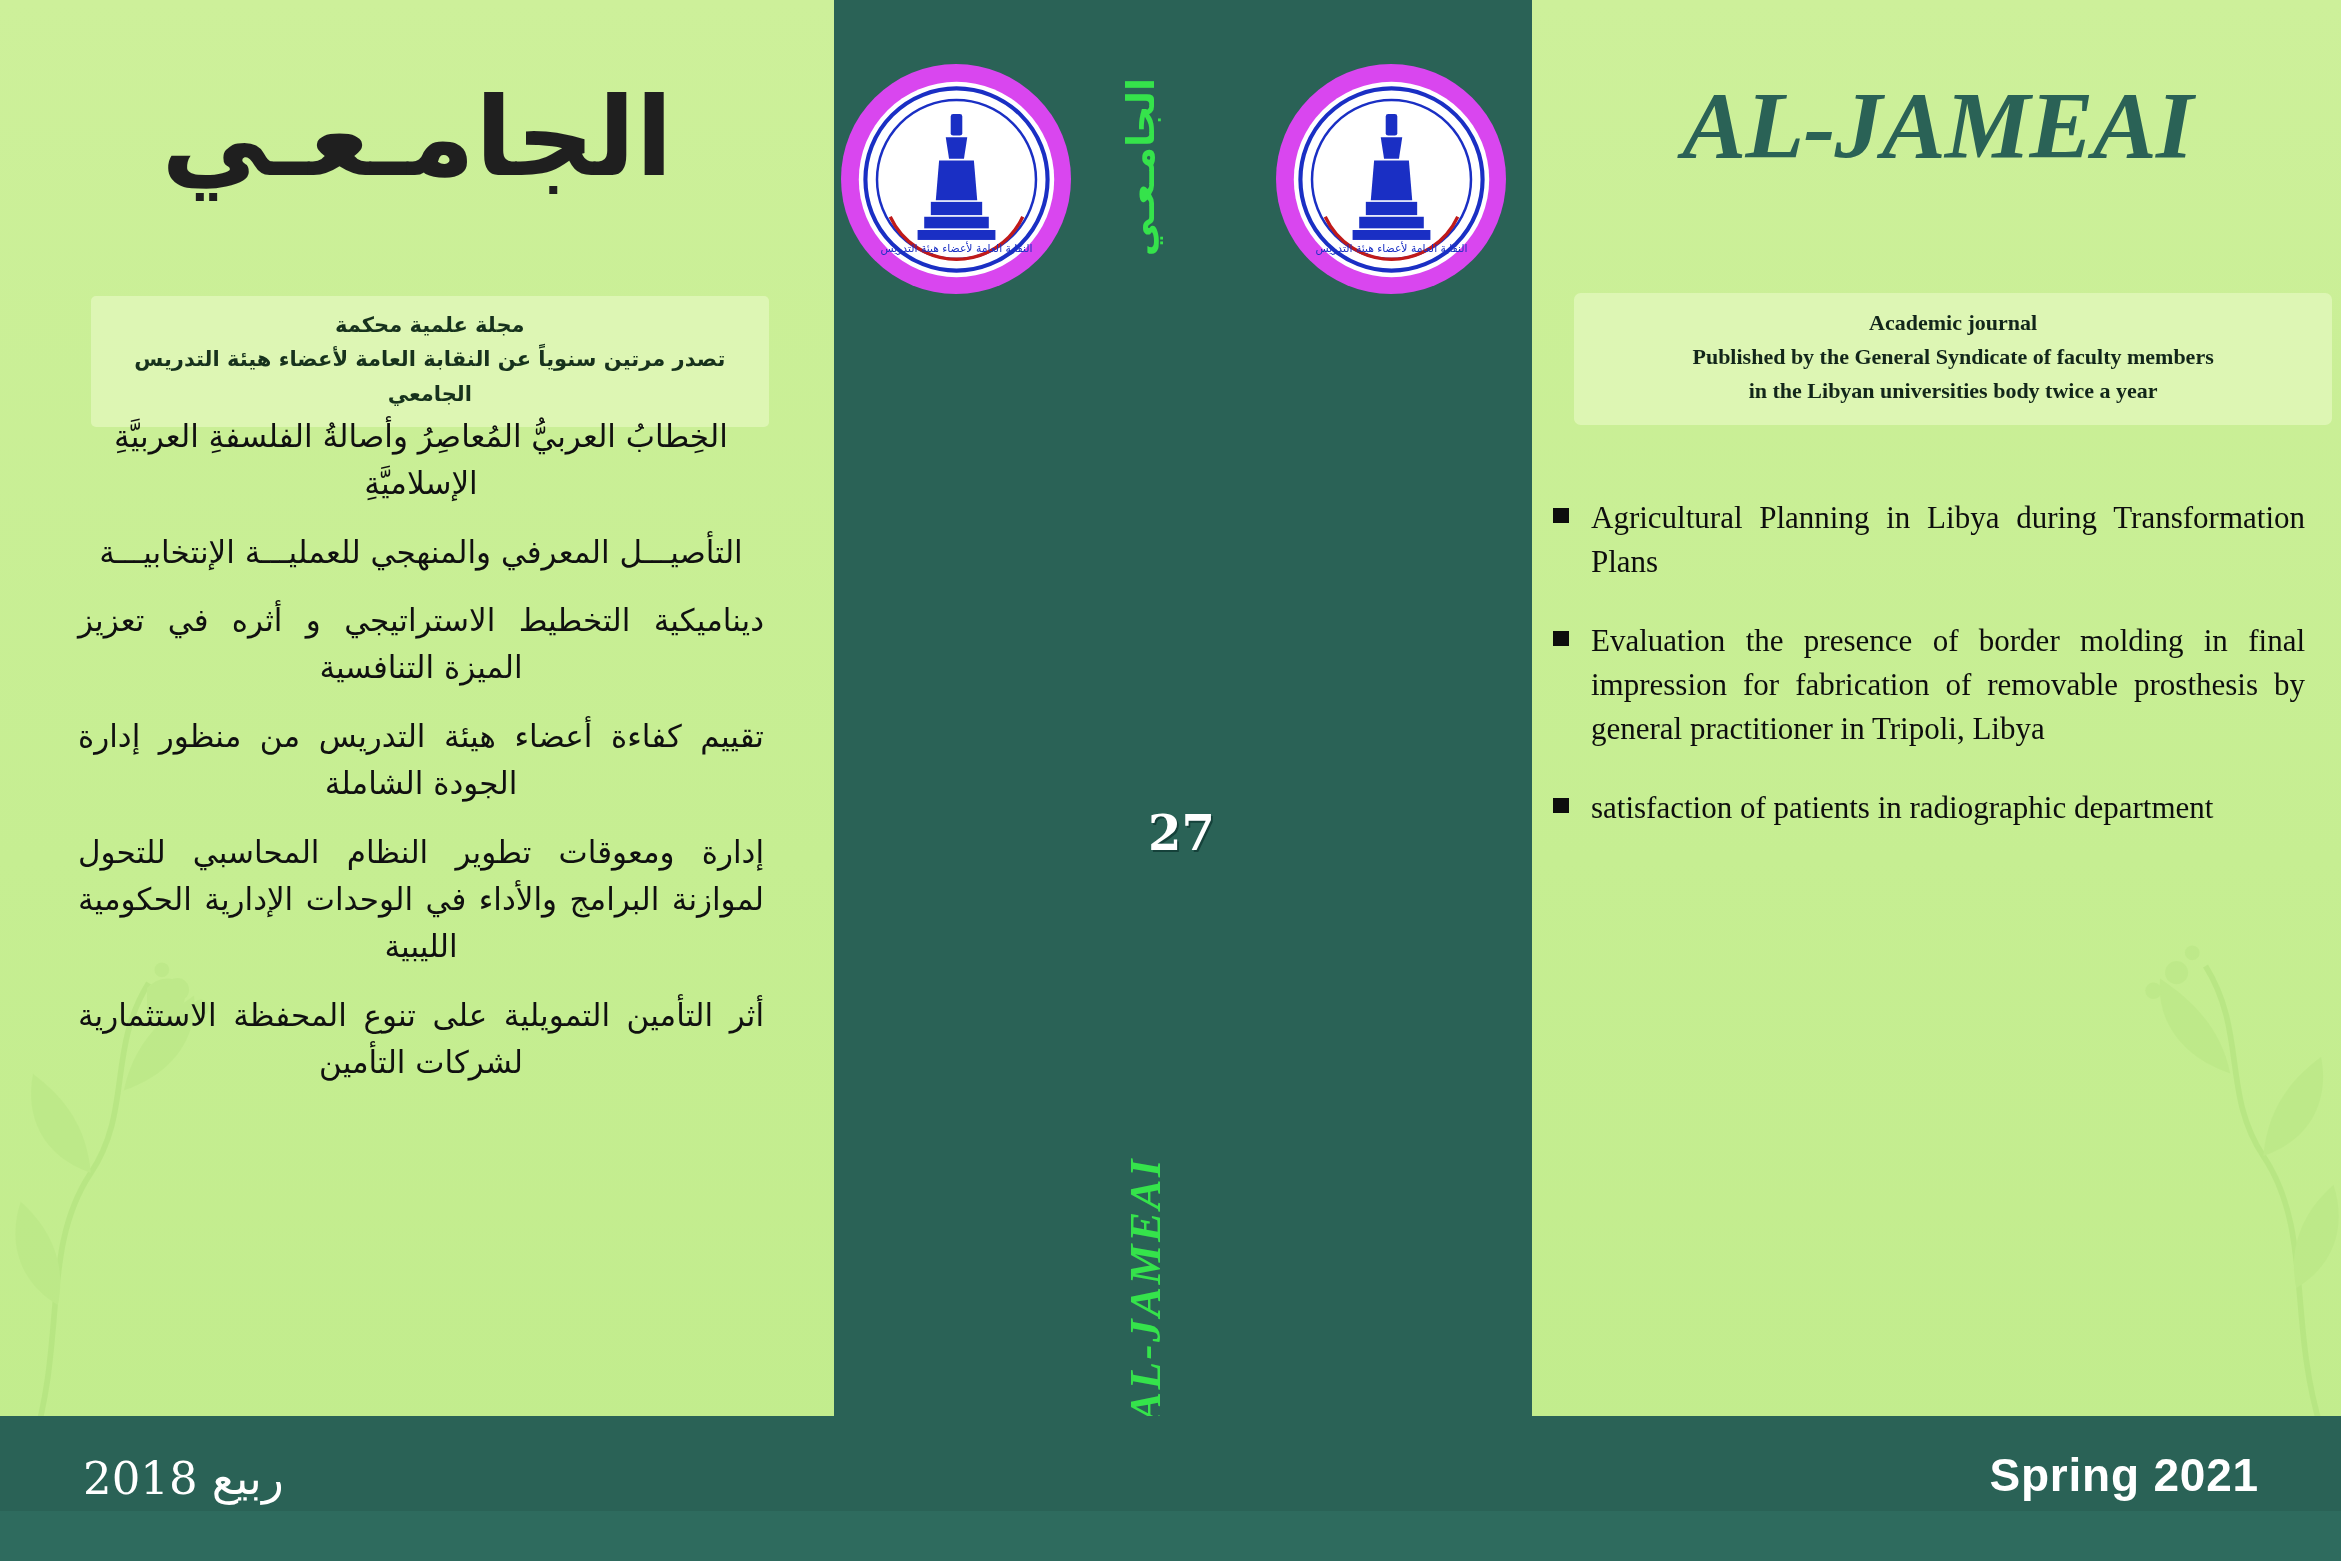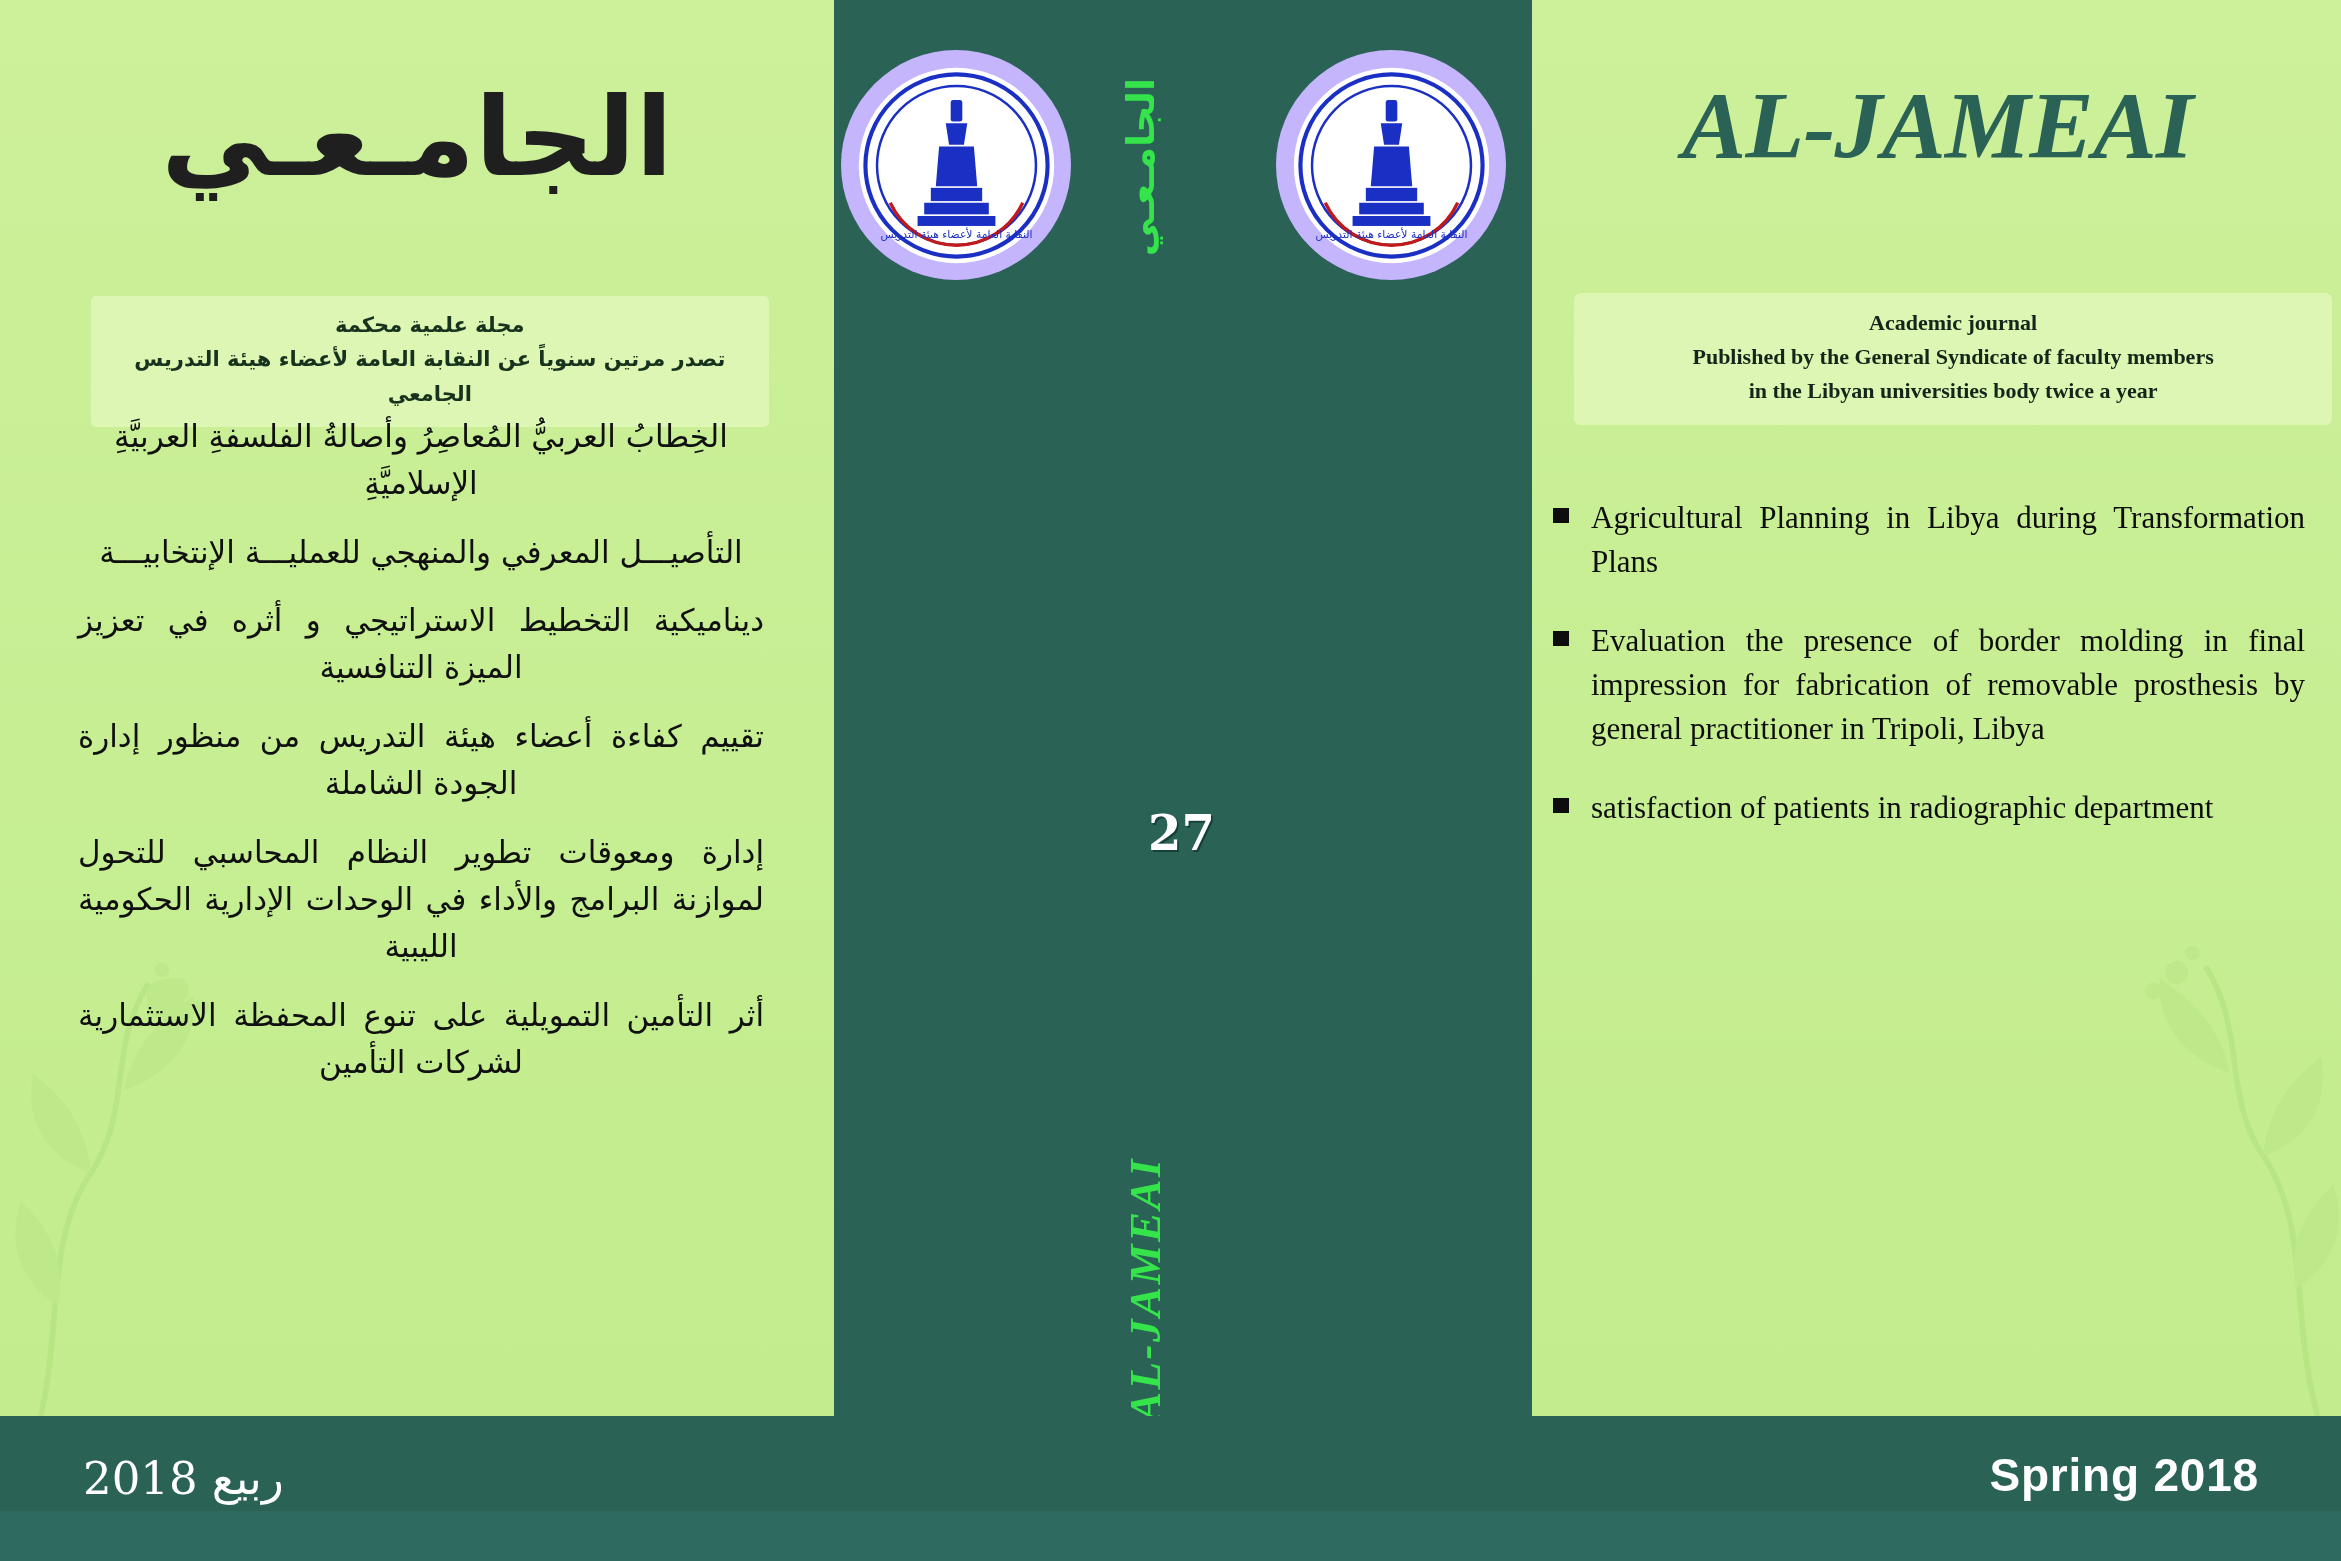--- a/index.html
+++ b/index.html
@@ -126,23 +126,23 @@
     font-size: 45px;
     direction: rtl;
     letter-spacing: 0.8px;
   }
 
   
   .spine-logo {
     position: absolute;
     width: 230px;
     height: 230px;
-    top: 50px;
+    top: 64px;
     border-radius: 50%;
-    background: #c4b5fd;
+    background: #d946ef;
     display: flex;
     align-items: center;
     justify-content: center;
   }
   .spine-logo.left  { left: 841px; }
   .spine-logo.right { left: 1276px; }
 
   .spine-title-ar {
     position: absolute;
     left: 1119px;
@@ -384,16 +384,16 @@
     <div class="item">
       <span class="bullet"></span>
       <span>satisfaction of patients in radiographic department</span>
     </div>
   </div>
 
   <div class="bottom-band"></div>
   <div class="bottom-band-inner"></div>
 
   <div class="ar-date">ربيع 2018</div>
-  <div class="en-date">Spring 2018</div>
+  <div class="en-date">Spring 2021</div>
 
 </div>
 
 
 </body></html>

